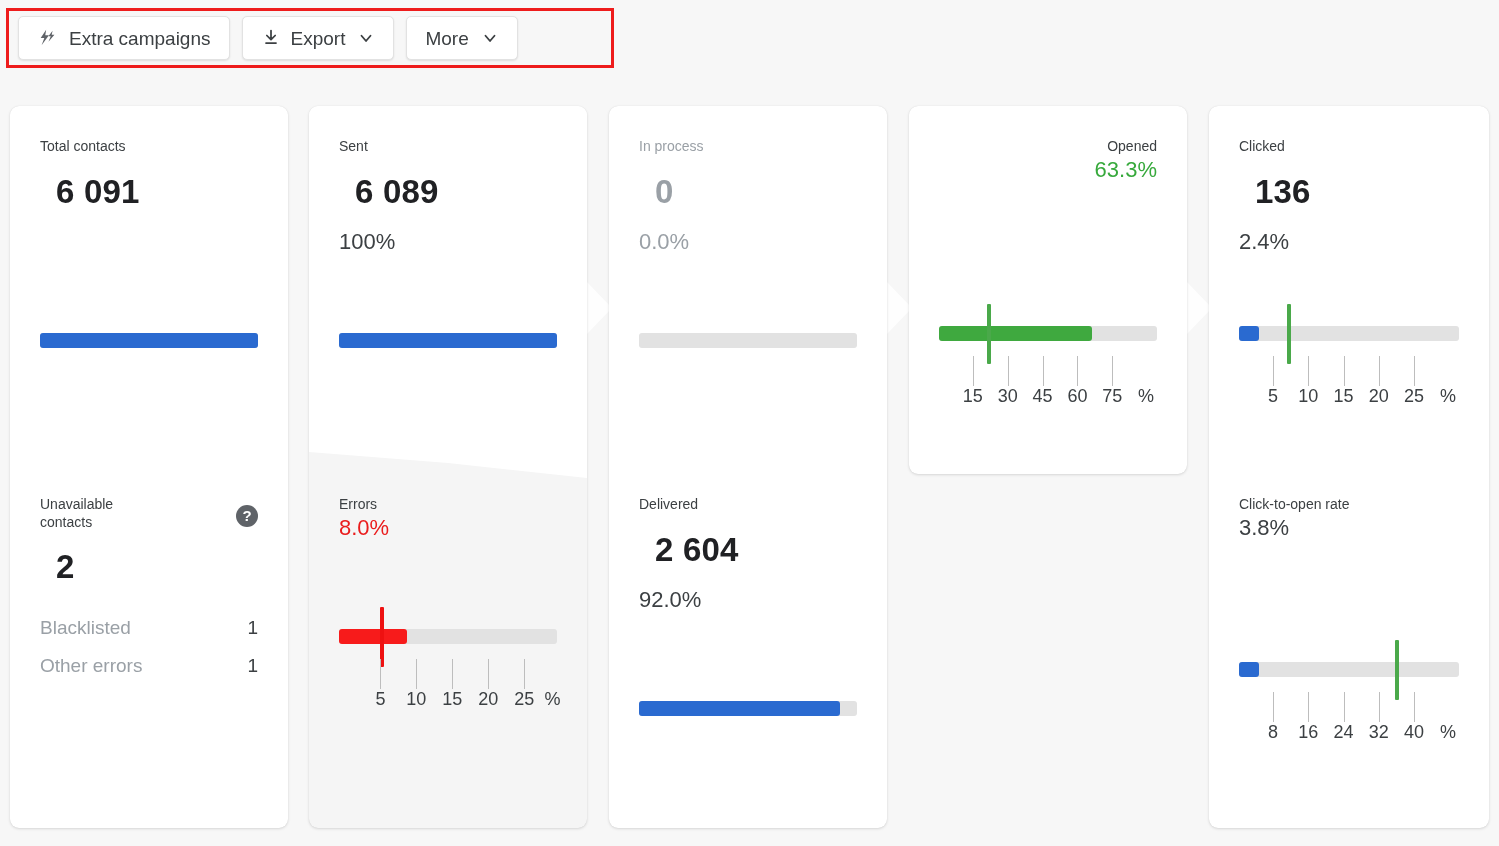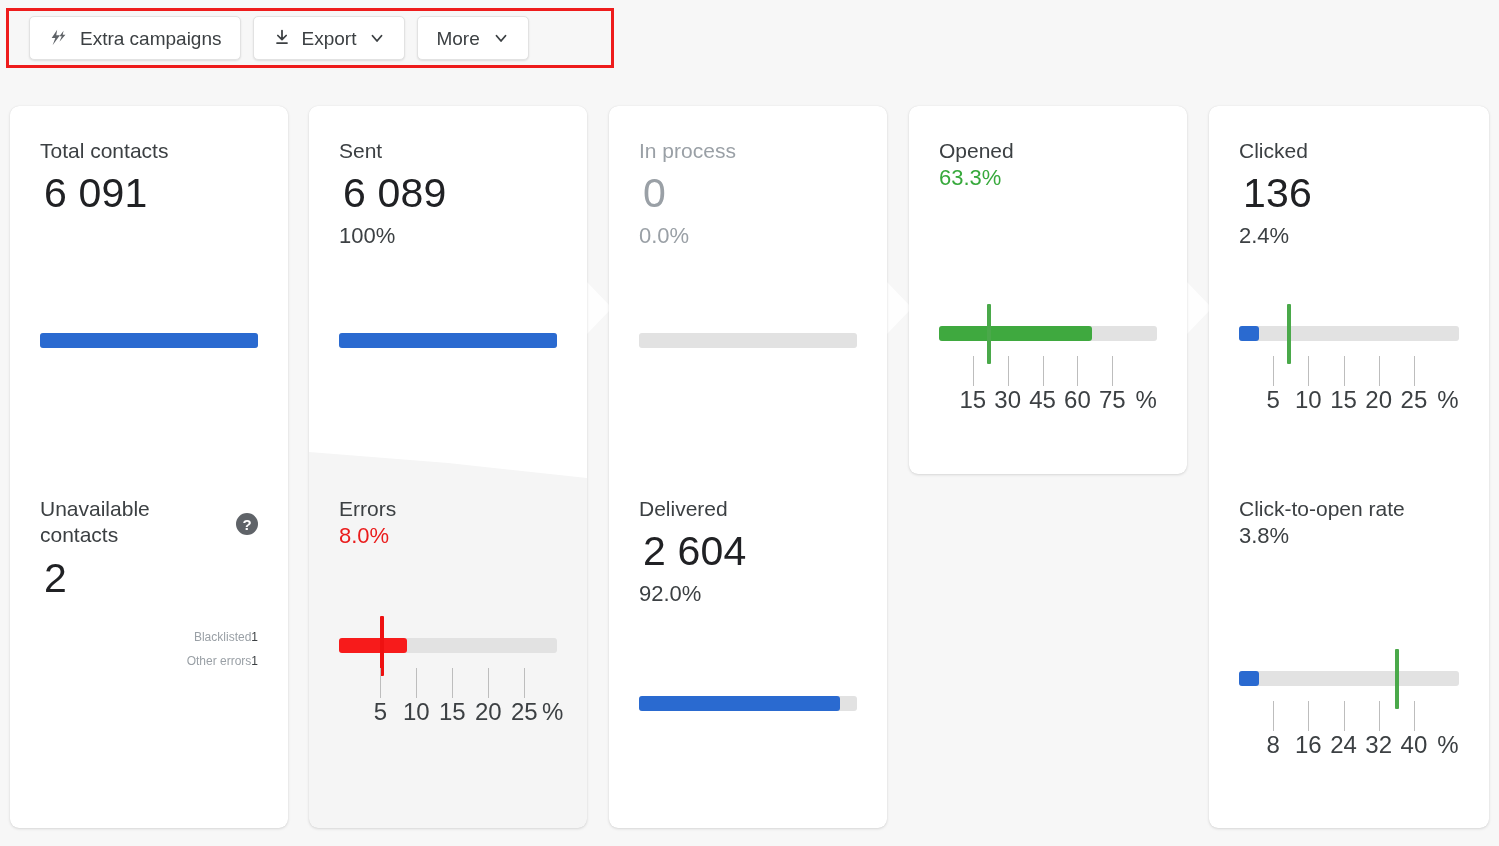--- a/index.html
+++ b/index.html
@@ -20,21 +20,21 @@
   #toolbar {
     position: absolute;
     left: 6px;
     top: 8px;
     width: 608px;
     height: 60px;
     border: 3px solid #ee1c1c;
     box-sizing: border-box;
     display: flex;
     align-items: center;
-    padding-left: 20px;
+    padding-left: 9px;
     gap: 12px;
     background: transparent;
   }
   .tbtn {
     height: 44px;
     background: #ffffff;
     border: 1px solid #e2e2e2;
     border-radius: 5px;
     box-shadow: 0 1px 2px rgba(0,0,0,0.10);
     display: flex;
@@ -92,32 +92,32 @@
     left: 0; top: 0;
     width: 100%;
     height: 372px;
     background: #ffffff;
     clip-path: polygon(0 0, 100% 0, 100% 100%, 50% 96%, 0 93%);
   }
 
   .pad { position: relative; padding: 0 30px; z-index: 2; }
 
   .metric-title {
-    font-size: 21px;
+    font-size: 14px;
     color: #3c4043;
     line-height: 1.25;
     margin: 0;
   }
   .metric-title.muted { color: #9aa0a6; }
   .metric-value {
-    font-size: 41px;
-    font-weight: normal;
+    font-size: 33px;
+    font-weight: bold;
     letter-spacing: 0.2px;
     line-height: 1.22;
-    margin: 4px;
+    margin: 16px;
     color: #202124;
   }
   .metric-value.muted  { color: #9aa0a6; }
   .metric-value.green  { color: #37a93c; }
   .metric-value.red    { color: #ea1c1c; }
   .metric-pct {
     font-size: 22px;
     line-height: 1.3;
     margin: 0;
     color: #3c4043;
@@ -159,21 +159,21 @@
   .tick {
     position: absolute;
     top: 0;
     width: 1px;
     height: 30px;
     background: #bdbdbd;
   }
   .tlabel {
     position: absolute;
     top: 30px;
-    font-size: 24px;
+    font-size: 18px;
     color: #3c4043;
     transform: translateX(-50%);
     white-space: nowrap;
   }
   .tlabel.pct { color: #3c4043; }
 
   
   .sub { position: absolute; left: 0; width: 100%; z-index: 2; }
 
   .row-help {
@@ -190,23 +190,23 @@
     font-weight: bold;
     display: flex;
     align-items: center;
     justify-content: center;
     margin-top: 4px;
     flex: none;
     cursor: pointer;
   }
   .kv {
     display: flex;
-    justify-content: flex-end;
+    justify-content: space-between;
     align-items: center;
-    font-size: 12px;
+    font-size: 19px;
     color: #9aa0a6;
     line-height: 2.0;
   }
   .kv .kv-val { color: #3c4043; }
 </style>
 </head>
 <body>
 
 <div id="toolbar">
 
@@ -350,21 +350,21 @@
         <div style="margin-top:87px;">
           <div class="bar">
             <div class="fill blue" style="width:92%"></div>
           </div>
         </div>
       </div>
     </div>
   </div>
 
   <div class="card c4">
-    <div class="pad" style="padding-top:32px;">
+    <div class="pad" style="padding-top:32px;text-align:right;">
       <p class="metric-title">Opened</p>
       <p class="metric-pct green">63.3%</p>
     </div>
 
     <div class="pad" style="position:absolute; top:220px; left:0; width:100%; box-sizing:border-box;">
       <div class="bar">
         <div class="fill green" style="width:70%"></div>
         <div class="marker green" style="left:22%"></div>
       </div>
       <div class="scale" style="margin-top:15px;">

